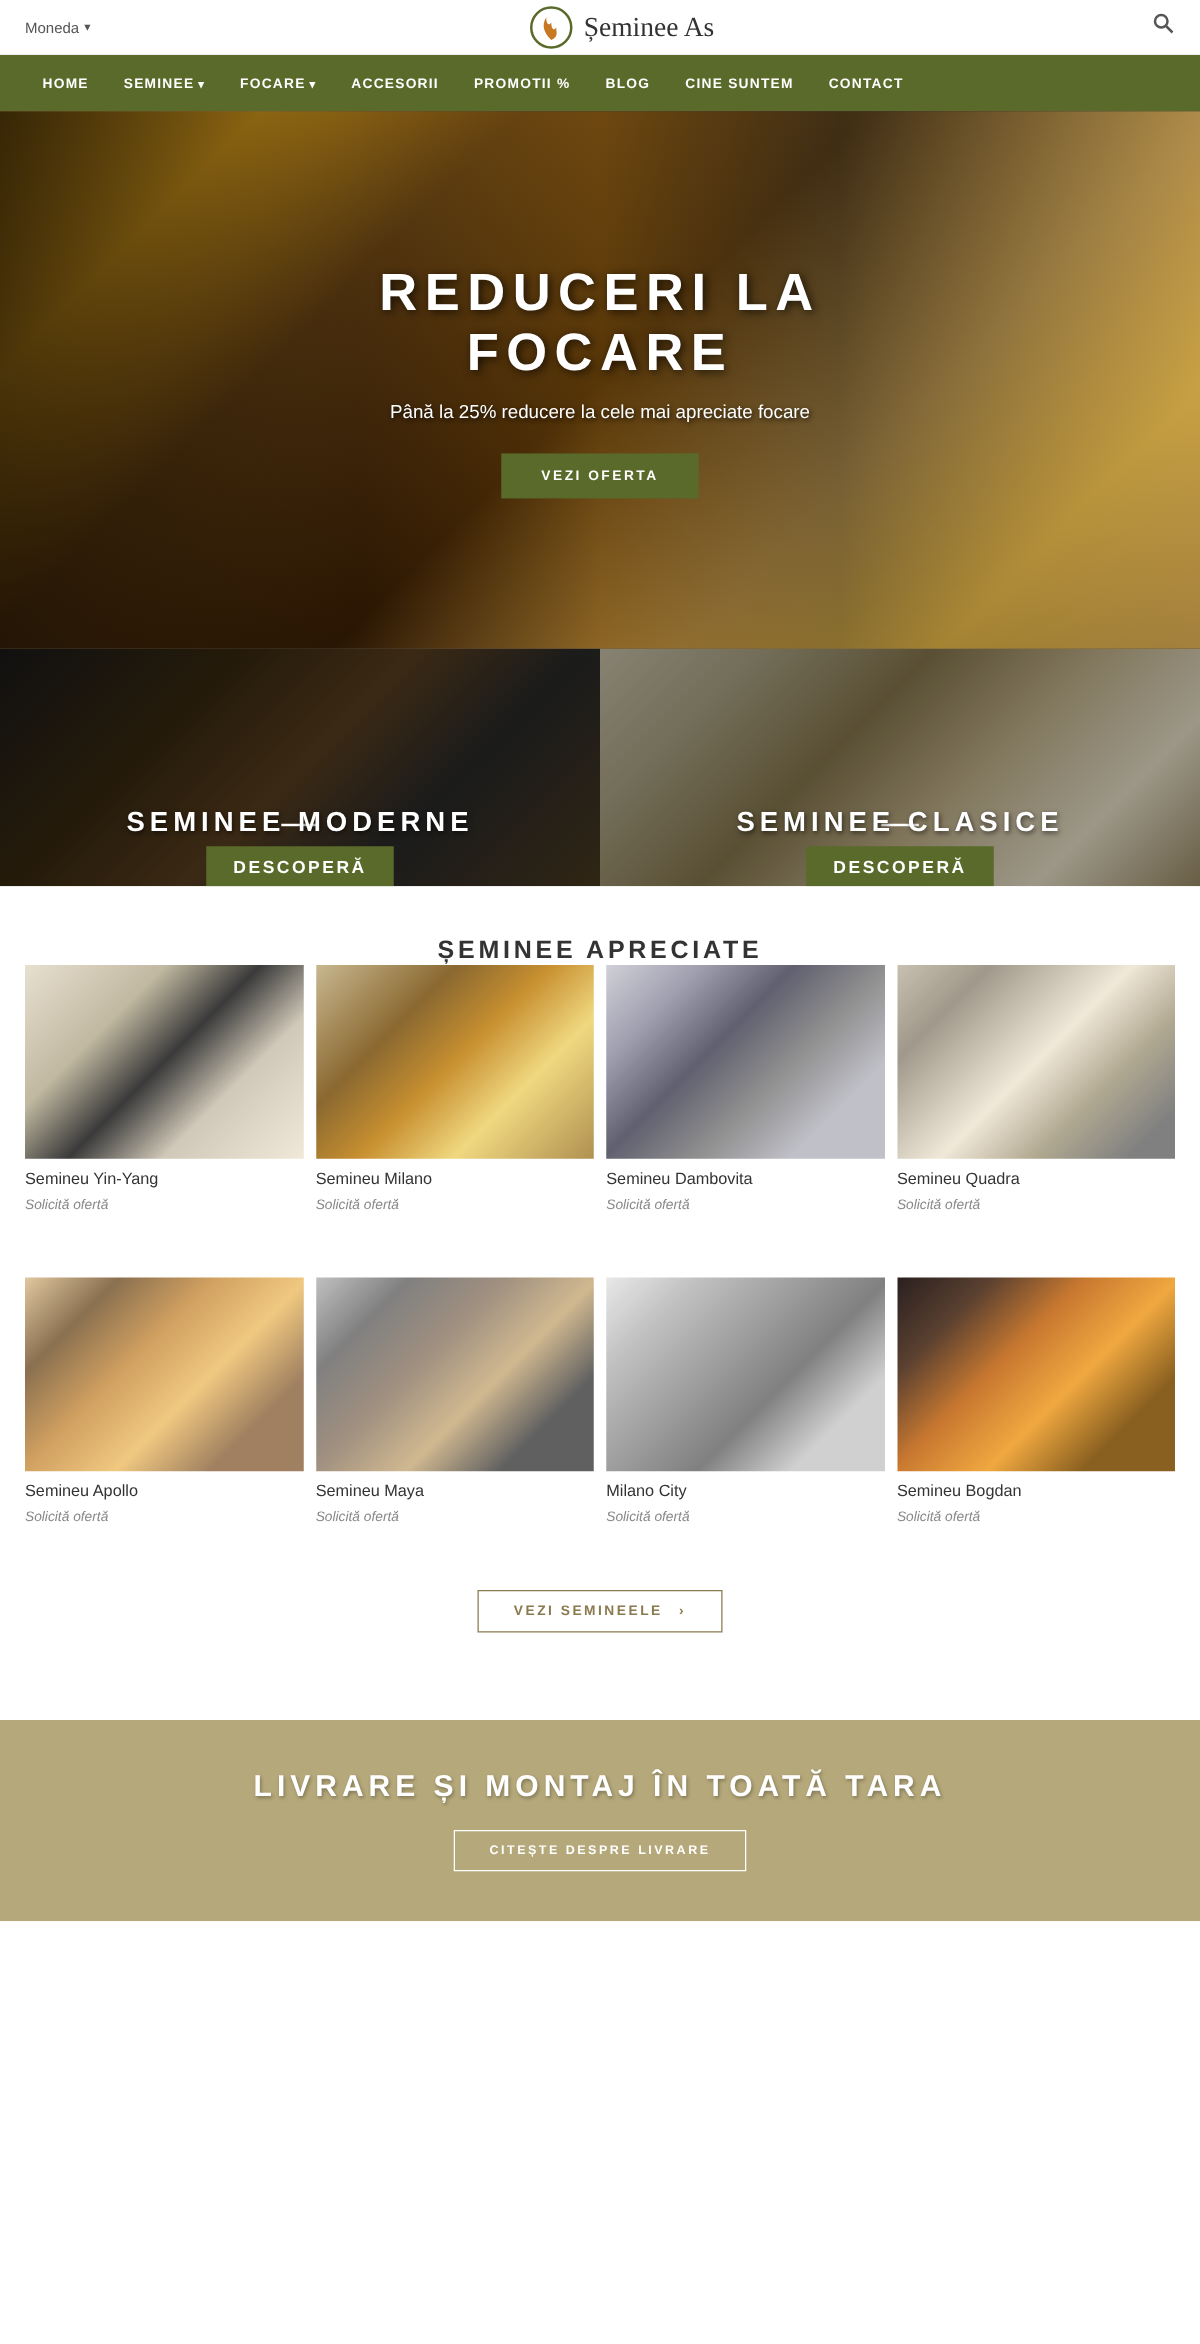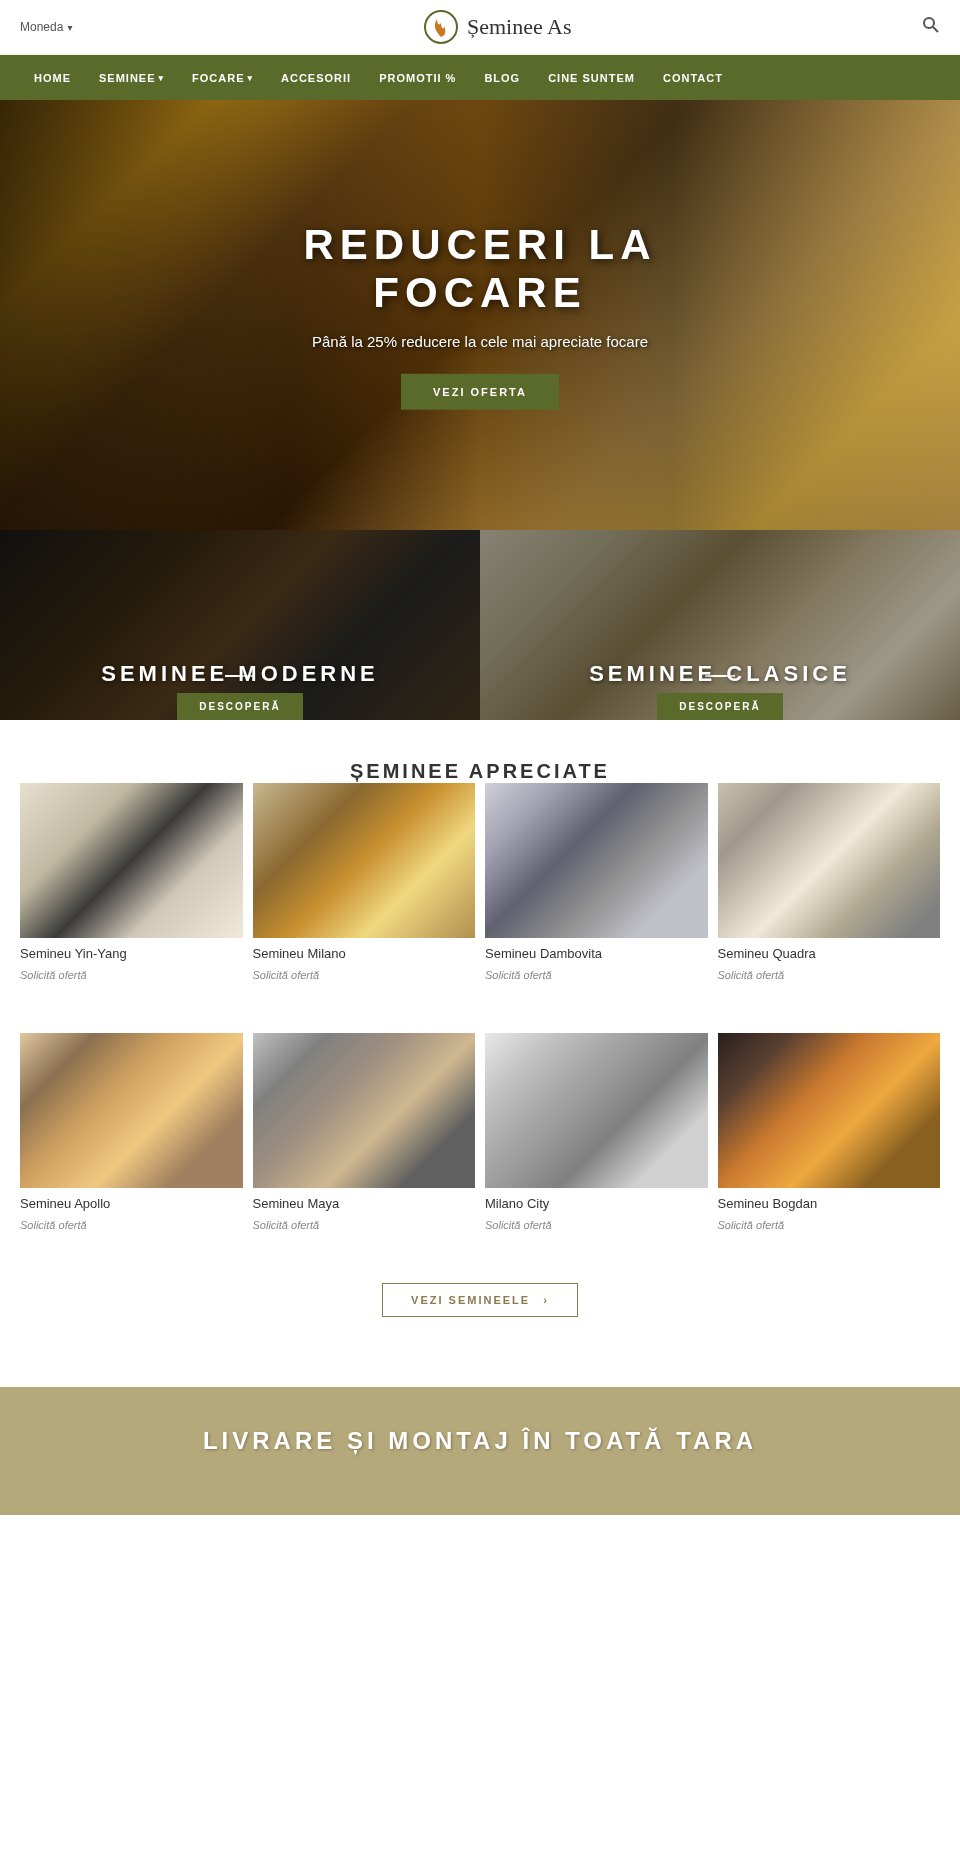--- a/index.html
+++ b/index.html
@@ -6,21 +6,21 @@
     body { font-family: Arial, sans-serif; width: 960px; background: #fff; }
 
     
     .top-bar {
       background: #fff;
       display: flex;
       align-items: center;
       justify-content: space-between;
       padding: 8px 20px;
       border-bottom: 1px solid #eee;
-      height: 55px;
+      height: 44px;
     }
     .top-bar-left { font-size: 12px; color: #555; display: flex; align-items: center; gap: 4px; }
     .top-bar-logo { display: flex; align-items: center; gap: 8px; }
     .top-bar-logo .logo-icon { width: 36px; height: 36px; }
     .top-bar-logo .logo-text { font-size: 22px; color: #333; font-family: Georgia, serif; }
     .top-bar-right { font-size: 18px; color: #555; cursor: pointer; }
     .chevron { font-size: 10px; }
 
     
     nav {
@@ -147,21 +147,21 @@
       height: 2px;
       background: #fff;
       margin: -12px auto 0;
     }
     .panel-btn {
       display: inline-block;
       background: #5a6a2a;
       color: #fff;
       text-decoration: none;
       padding: 8px 22px;
-      font-size: 10px;
+      font-size: 14px;
       font-weight: bold;
       letter-spacing: 2px;
       text-transform: uppercase;
       cursor: pointer;
     }
 
     
     .featured-section {
       padding: 40px 20px;
     }
@@ -396,13 +396,14 @@
   <div class="see-more-container">
     <a href="#" class="see-more-btn">
       <span>VEZI SEMINEELE</span>
       <span class="arrow">›</span>
     </a>
   </div>
 </div>
 
 <div class="delivery-banner">
   <div class="delivery-title">LIVRARE ȘI MONTAJ ÎN TOATĂ TARA</div>
+  <a href="#" class="delivery-btn">CITEȘTE DESPRE LIVRARE</a>
 </div>
 
 </body></html>

